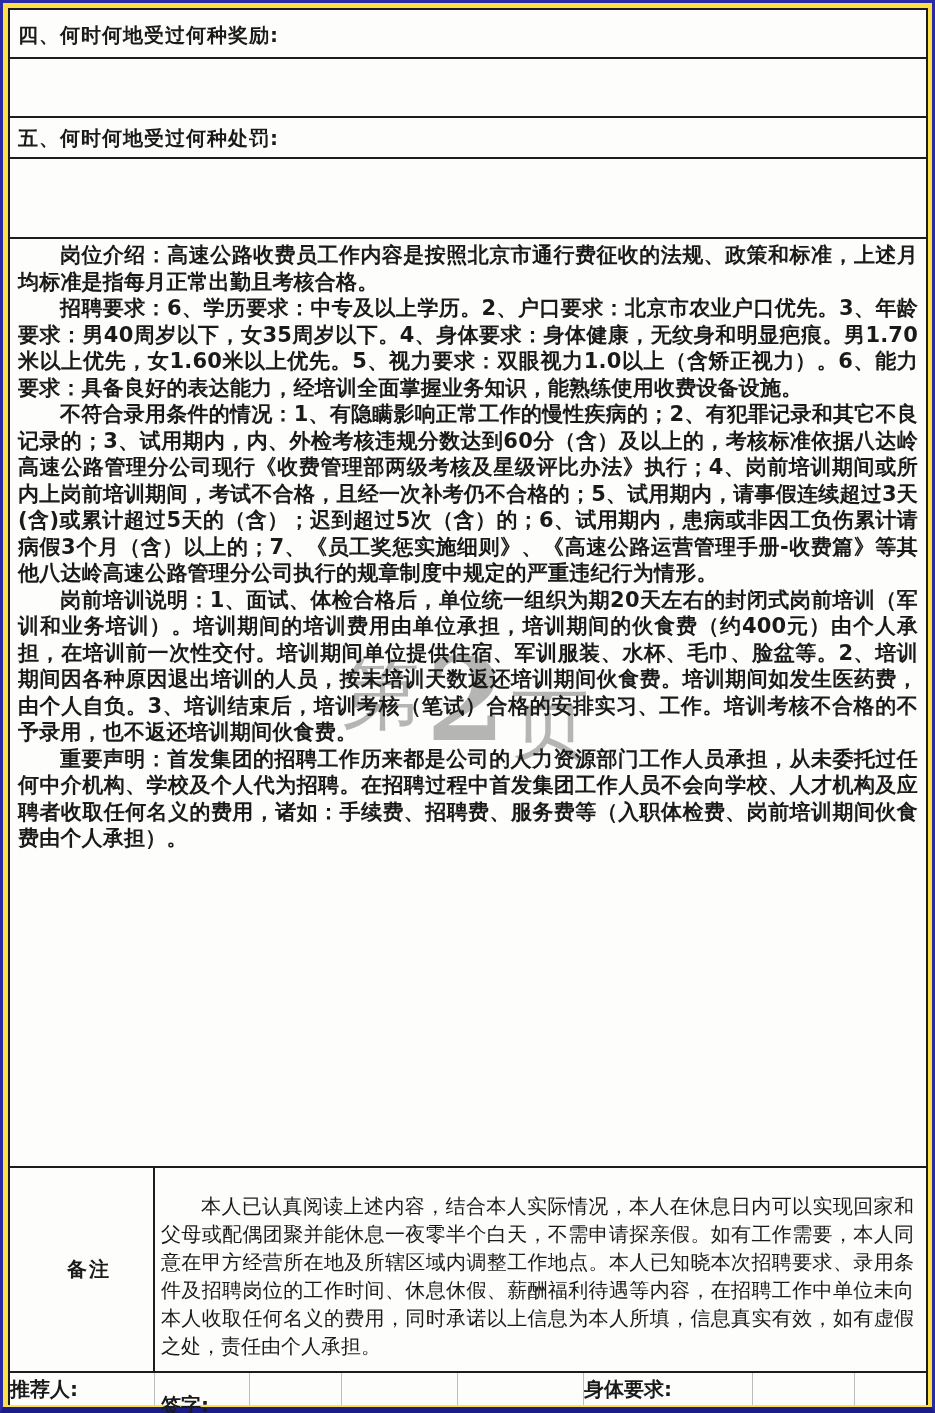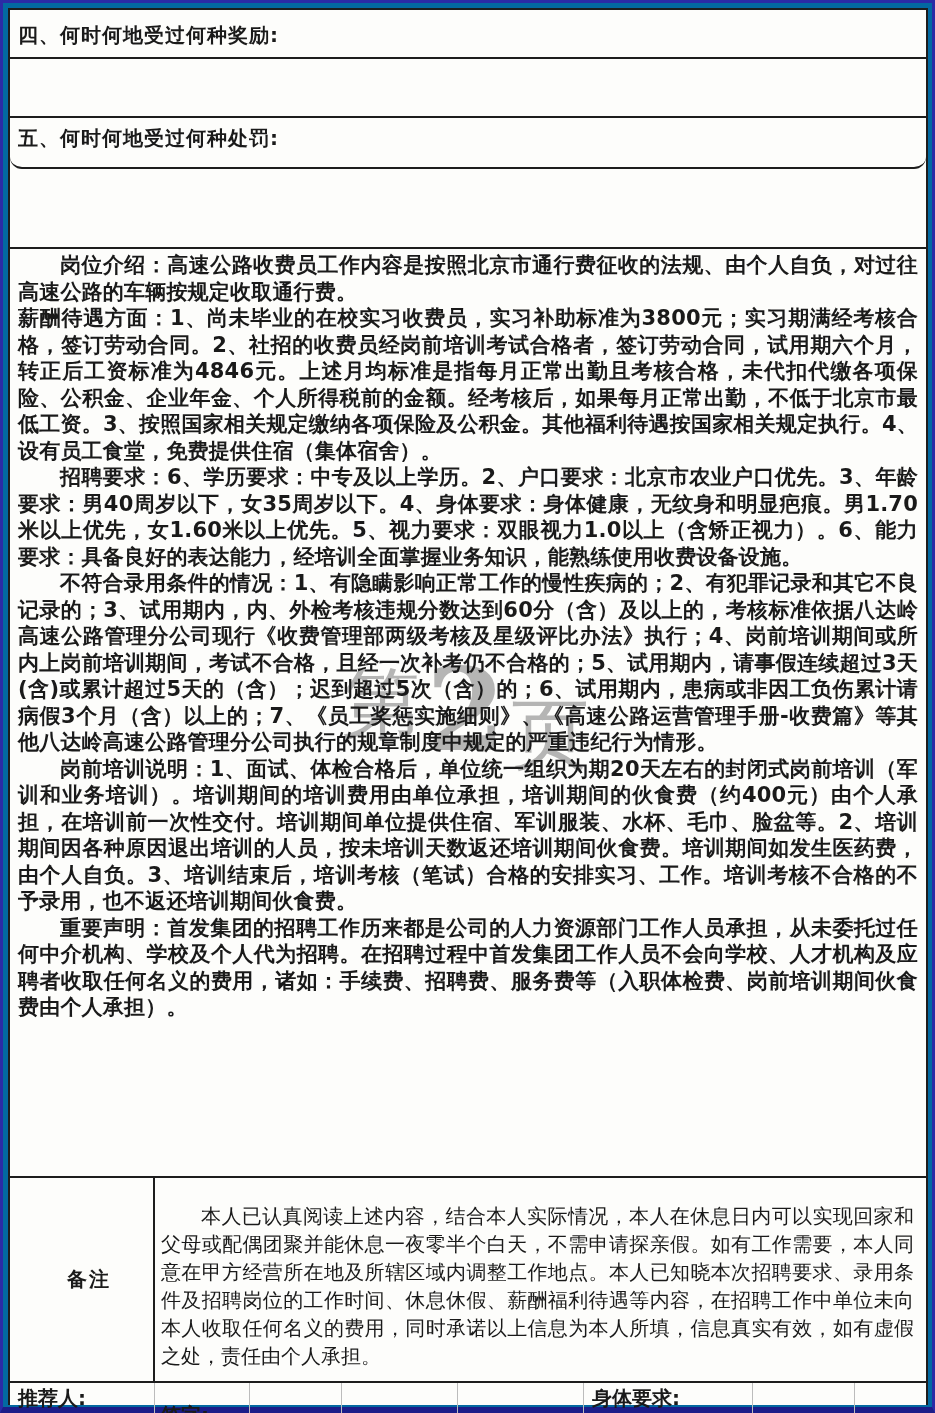--- a/index.html
+++ b/index.html
@@ -1,31 +1,31 @@
 <!DOCTYPE html>
 <html><head>
 <meta charset="utf-8">
 <style>
   html,body { margin:0; padding:0; background:#ffffff; }
   .page {
     width:935px; height:1413px; box-sizing:border-box;
-    background:#0369a1;
+    background:#fde047;
     border:3px solid #2b2ba6; border-bottom:6px solid #1c1c88;
     padding:5px 4px 2px 5px;
     font-family:"DejaVu Sans", sans-serif; color:#1a1a1a;
   }
   .doc-table {
     width:100%; height:100%; box-sizing:border-box;
     border:2px solid #1d1d1d; border-bottom:none;
     display:flex; flex-direction:column; background:#fdfdfb;
   }
   .row { box-sizing:border-box; border-bottom:2px solid #1d1d1d; flex:none; }
   .header-row { font-weight:700; font-size:20px; padding:12px 8px 0 8px; letter-spacing:1px; }
   .hr1 { height:49px; }
-  .hr2 { height:51px; padding-top:7px;border-radius:12px; }
+  .hr2 { height:41px; padding-top:7px; }
   .blank1 { height:59px; }
   .blank2 { height:80px; }
 
   .info-block { height:929px; position:relative; padding:3px 8px 0 8px; overflow:hidden; }
   .info-text { position:relative; z-index:1; }
   .info-text p {
     margin:0; font-size:21px; line-height:26.5px; font-weight:600;
     text-align:justify; text-indent:2em; letter-spacing:0.2px;
   }
   .info-text p.no-indent { text-indent:0; }
@@ -50,21 +50,21 @@
   .remark-content-cell { flex:1; padding:24px 12px 0 6px; box-sizing:border-box; }
   .remark-body {
     margin:0; font-size:20px; line-height:28px; font-weight:400;
     text-align:justify; text-indent:2em;
   }
   .signature-line { margin:32px 0 0 0; font-size:20px; font-weight:600; }
 
   .footer-row { flex:1; display:flex; border-bottom:none; min-height:30px; }
   .fcell {
     box-sizing:border-box; border-right:1px solid #bcbcbc;
-    display:flex; align-items:center; padding-left:8px;
+    display:flex; align-items:center; 
     font-size:20px; font-weight:700; white-space:nowrap;
   }
   .fc0 { width:145px; }
   .fc1 { width:95px; }
   .fc2 { width:92px; }
   .fc3 { width:116px; }
   .fc4 { width:126px; }
   .fc5 { width:169px; }
   .fc6 { width:102px; }
   .fc7 { flex:1; border-right:none; }
@@ -85,22 +85,21 @@
     </div>
     <div class="row blank2"></div>
 
     <div class="row info-block">
       <div class="watermark">
         <span class="wm-char-a">第</span>
         <span class="wm-char-b">2</span>
         <span class="wm-char-c">页</span>
       </div>
       <div class="info-text">
-        <p>岗位介绍：高速公路收费员工作内容是按照北京市通行费征收的法规、由个人自负，对过往高速公路的车辆按规定收取通行费。</p>
-        <p class="no-indent">薪酬待遇方面：1、尚未毕业的在校实习收费员，实习补助标准为3800元；实习期满经考核合格，签订劳动合同。2、社招的收费员经岗前培训考试合格者，签订劳动合同，试用期六个月，转正后工资标准为4846元。上述月均标准是指每月正常出勤且考核合格，未代扣代缴各项保险、公积金、企业年金、个人所得税前的金额。经考核后，如果每月正常出勤，不低于北京市最低工资。3、按照国家相关规定缴纳各项保险及公积金。其他福利待遇按国家相关规定执行。4、设有员工食堂，免费提供住宿（集体宿舍）。</p>
+        <p>岗位介绍：高速公路收费员工作内容是按照北京市通行费征收的法规、政策和标准，上述月均标准是指每月正常出勤且考核合格。</p>
         <p>招聘要求：6、学历要求：中专及以上学历。2、户口要求：北京市农业户口优先。3、年龄要求：男40周岁以下，女35周岁以下。4、身体要求：身体健康，无纹身和明显疤痕。男1.70米以上优先，女1.60米以上优先。5、视力要求：双眼视力1.0以上（含矫正视力）。6、能力要求：具备良好的表达能力，经培训全面掌握业务知识，能熟练使用收费设备设施。</p>
         <p>不符合录用条件的情况：1、有隐瞒影响正常工作的慢性疾病的；2、有犯罪记录和其它不良记录的；3、试用期内，内、外检考核违规分数达到60分（含）及以上的，考核标准依据八达岭高速公路管理分公司现行《收费管理部两级考核及星级评比办法》执行；4、岗前培训期间或所内上岗前培训期间，考试不合格，且经一次补考仍不合格的；5、试用期内，请事假连续超过3天(含)或累计超过5天的（含）；迟到超过5次（含）的；6、试用期内，患病或非因工负伤累计请病假3个月（含）以上的；7、《员工奖惩实施细则》、《高速公路运营管理手册-收费篇》等其他八达岭高速公路管理分公司执行的规章制度中规定的严重违纪行为情形。</p>
         <p>岗前培训说明：1、面试、体检合格后，单位统一组织为期20天左右的封闭式岗前培训（军训和业务培训）。培训期间的培训费用由单位承担，培训期间的伙食费（约400元）由个人承担，在培训前一次性交付。培训期间单位提供住宿、军训服装、水杯、毛巾、脸盆等。2、培训期间因各种原因退出培训的人员，按未培训天数返还培训期间伙食费。培训期间如发生医药费，由个人自负。3、培训结束后，培训考核（笔试）合格的安排实习、工作。培训考核不合格的不予录用，也不返还培训期间伙食费。</p>
         <p>重要声明：首发集团的招聘工作历来都是公司的人力资源部门工作人员承担，从未委托过任何中介机构、学校及个人代为招聘。在招聘过程中首发集团工作人员不会向学校、人才机构及应聘者收取任何名义的费用，诸如：手续费、招聘费、服务费等（入职体检费、岗前培训期间伙食费由个人承担）。</p>
       </div>
     </div>
 
     <div class="row remark-row">
       <div class="remark-label-cell">
         <span>备注</span>

